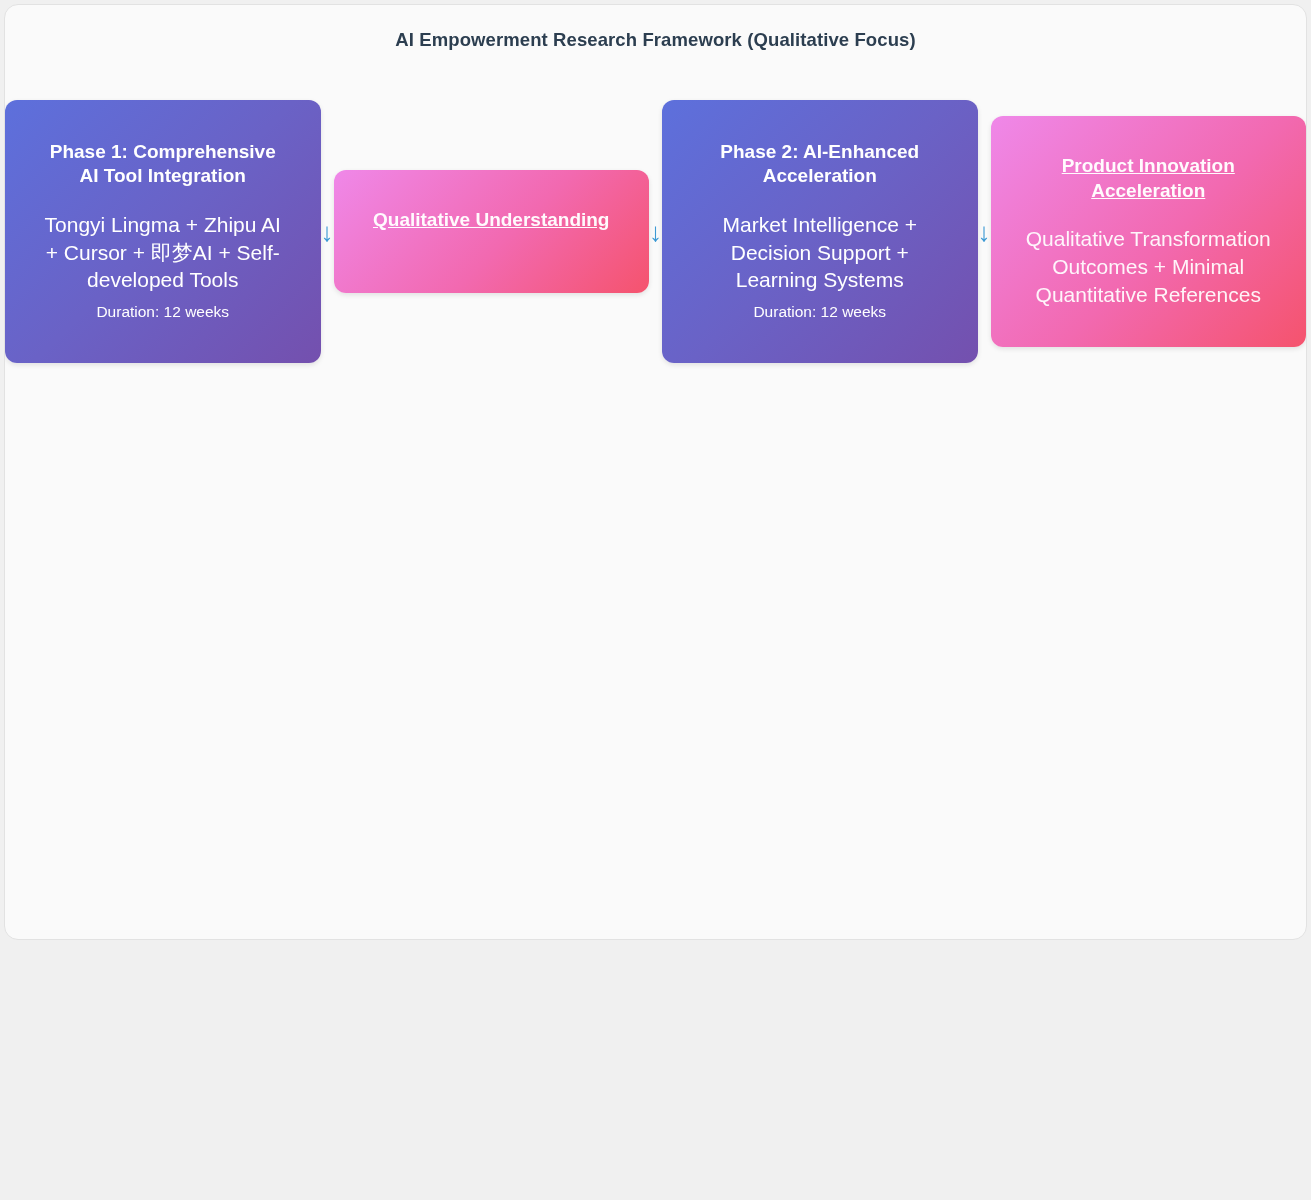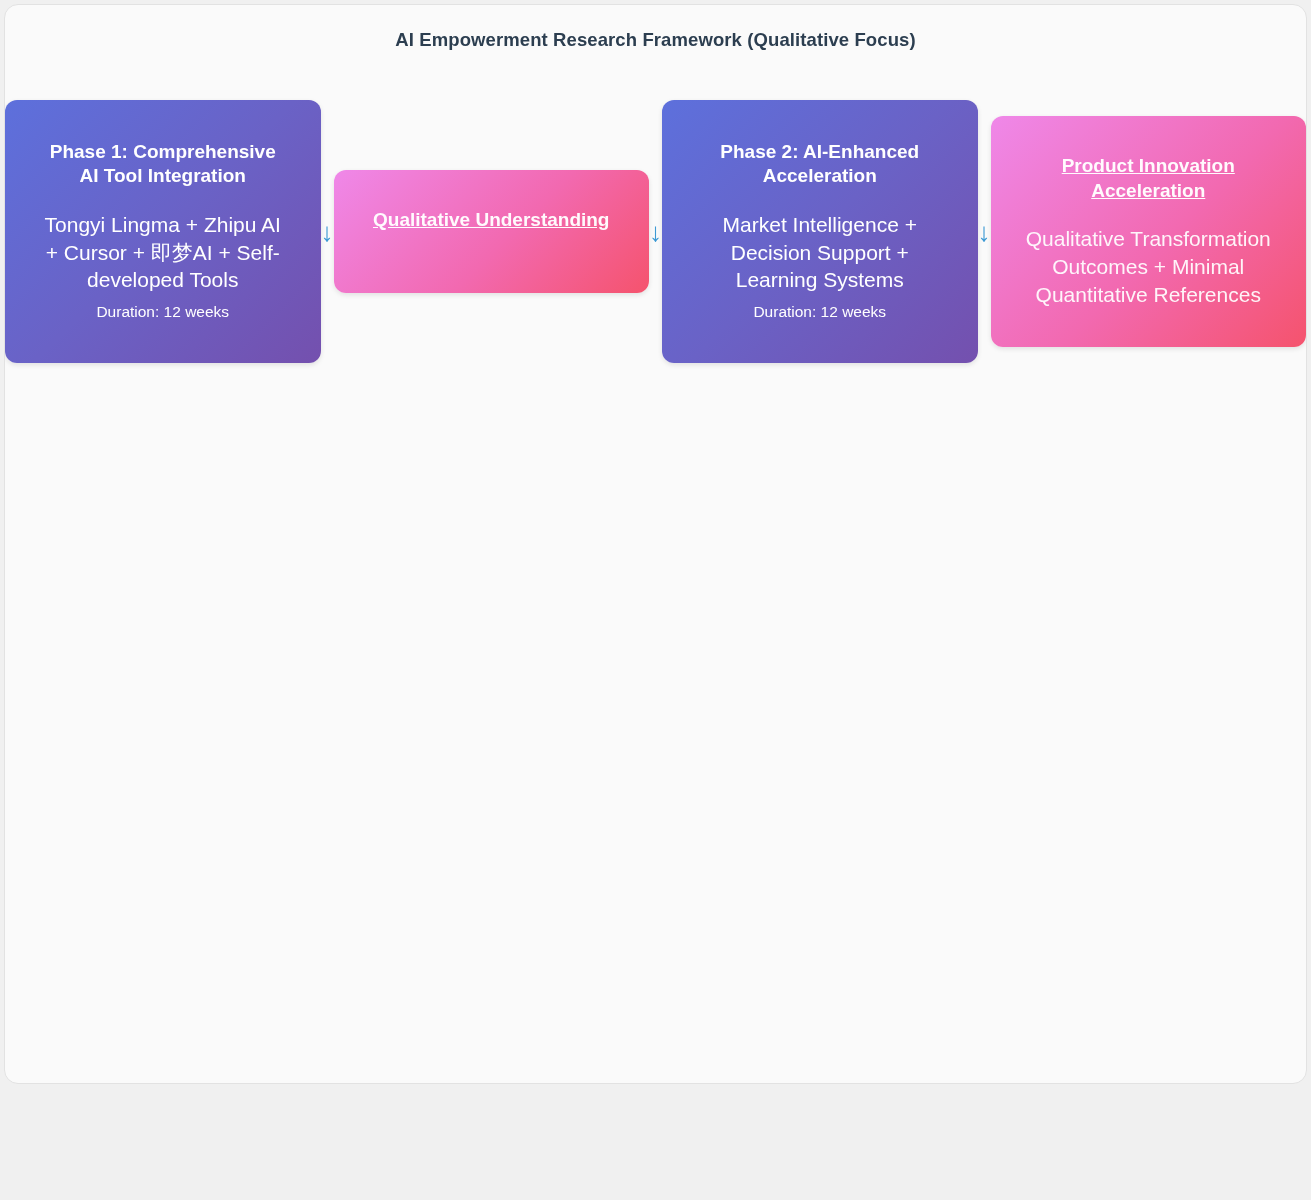--- a/index.html
+++ b/index.html
@@ -9,21 +9,21 @@
     height: 1200px;
     background: #f0f0f0;
     font-family: "Liberation Sans", sans-serif;
   }
 
   .framework-container {
     position: absolute;
     left: 4px;
     top: 4px;
     width: 1303px;
-    height: 1080px;
+    height: 936px;
     background: #fafafa;
     border: 1px solid #e2e2e2;
     border-radius: 14px;
     overflow: hidden;
   }
 
   .page-title {
     position: absolute;
     top: 24px;
     left: 0;

